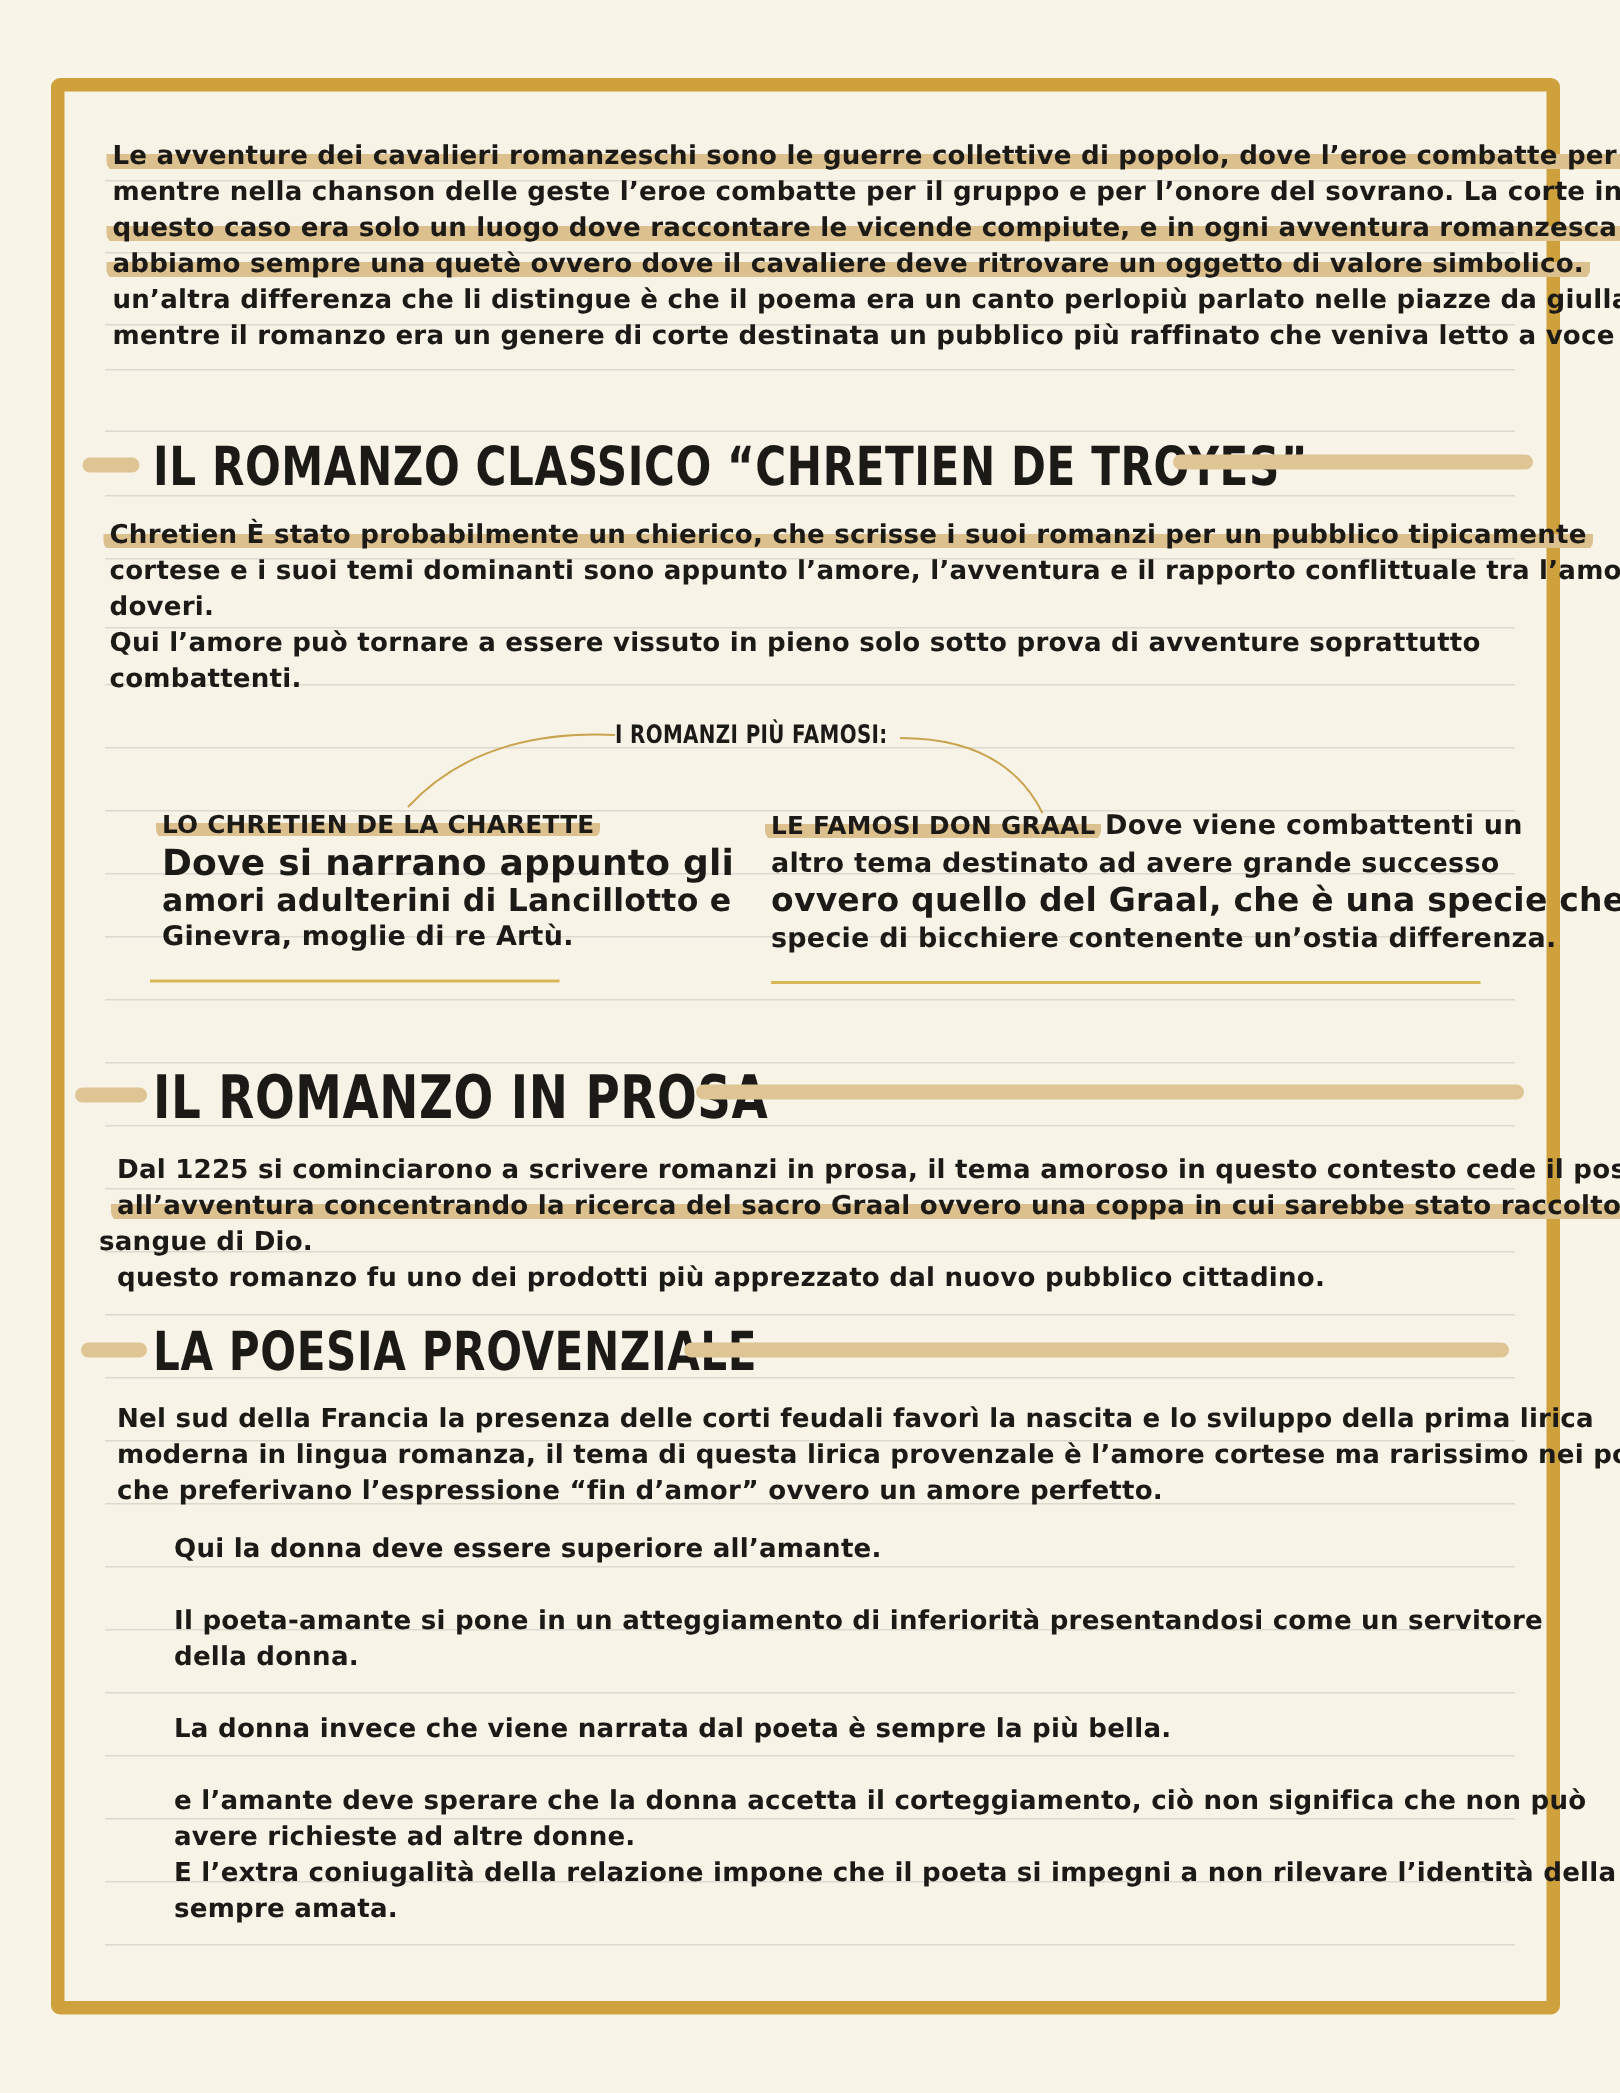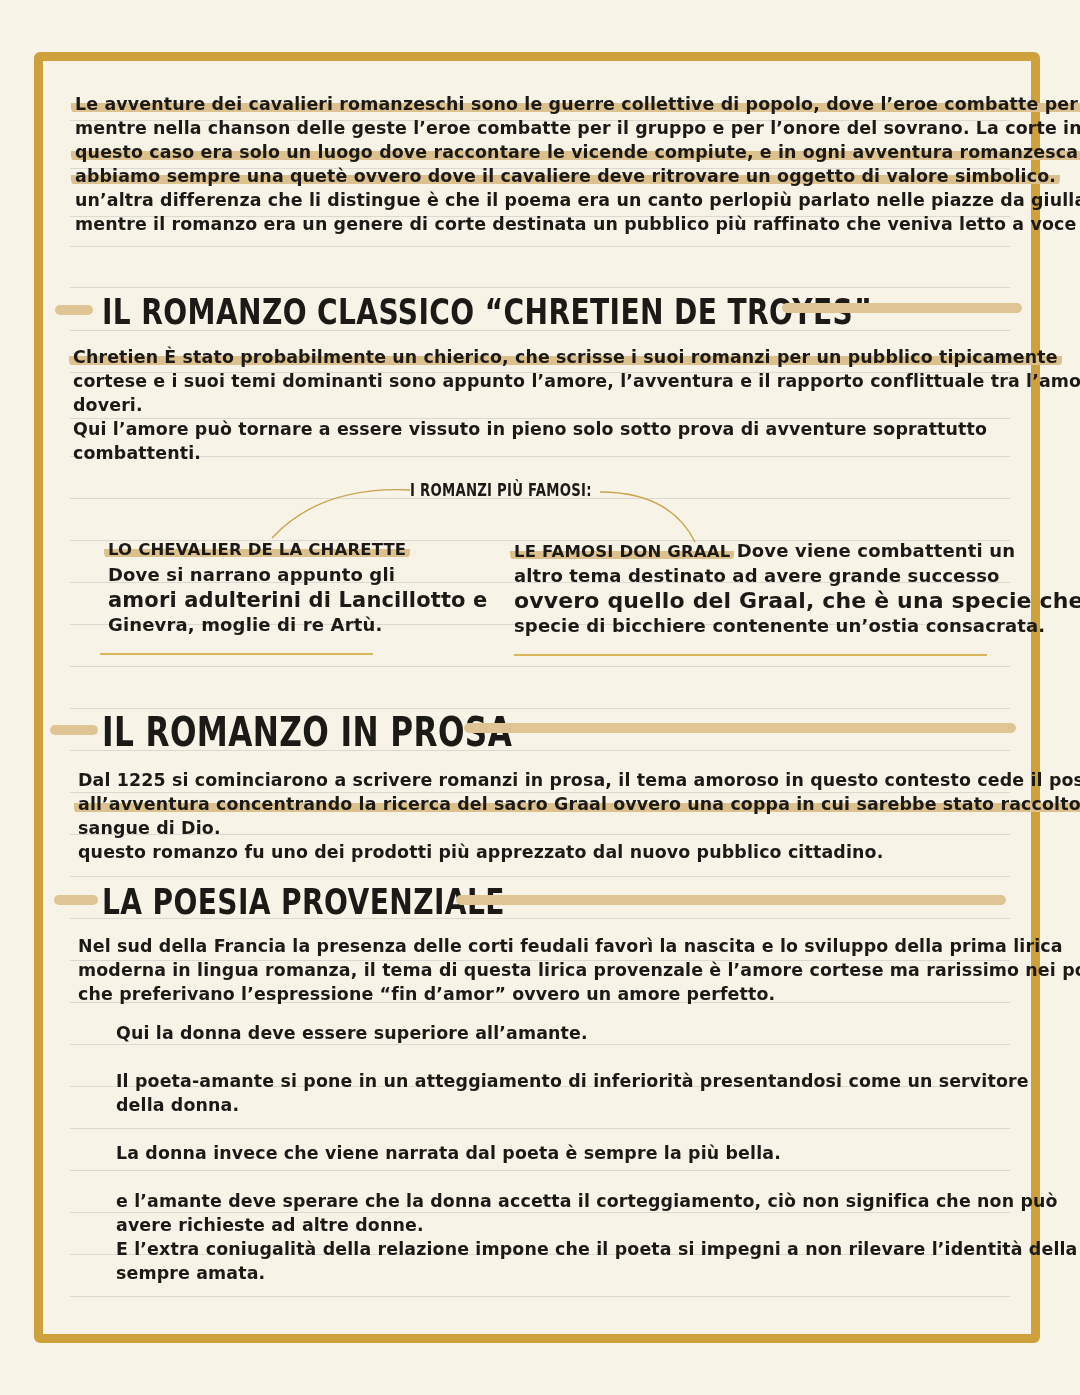--- a/index.html
+++ b/index.html
@@ -83,46 +83,46 @@
   <div class="txt" style="left:73px;top:417px">Qui l’amore può tornare a essere vissuto in pieno solo sotto prova di avventure soprattutto</div>
   <div class="txt" style="left:73px;top:441px">combattenti.</div>
 
   <svg style="position:absolute;left:260px;top:480px" width="450" height="70">
     <path d="M150 10 Q60 6 12 58" stroke="#c9a34e" stroke-width="1.3" fill="none"></path>
     <path d="M340 12 Q410 12 435 62" stroke="#c9a34e" stroke-width="1.3" fill="none"></path>
   </svg>
   <div class="sub" style="left:410px;top:480px">I ROMANZI PIÙ FAMOSI:</div>
 
   <div>
-    <div class="txt" style="left:108px;top:538px;font-size:16.5px"><span class="hl">LO CHEVALIER DE LA CHARETTE</span></div>
-    <div class="txt" style="left:108px;top:563px;font-size:18px">Dove si narrano appunto gli</div>
+    <div class="txt" style="left:108px;top:538px;font-size:16.5px"><span class="hl">LO CHRETIEN DE LA CHARETTE</span></div>
+    <div class="txt" style="left:108px;top:563px;font-size:24px">Dove si narrano appunto gli</div>
     <div class="txt" style="left:108px;top:588px;font-size:21px">amori adulterini di Lancillotto e</div>
     <div class="txt" style="left:108px;top:613px;font-size:18px">Ginevra, moglie di re Artù.</div>
     <div class="uline" style="left:100px;top:653px;width:273px"></div>
   </div>
 
   <div>
     <div class="txt" style="left:514px;top:539px;font-size:18px"><span class="hl" style="font-size:16.5px">LE FAMOSI DON GRAAL</span><span> Dove viene combattenti un</span></div>
     <div class="txt" style="left:514px;top:564px;font-size:18px">altro tema destinato ad avere grande successo</div>
     <div class="txt" style="left:514px;top:589px;font-size:22px">ovvero quello del Graal, che è una specie che è una</div>
-    <div class="txt" style="left:514px;top:614px;font-size:18px">specie di bicchiere contenente un’ostia consacrata.</div>
+    <div class="txt" style="left:514px;top:614px;font-size:18px">specie di bicchiere contenente un’ostia differenza.</div>
     <div class="uline" style="left:514px;top:654px;width:473px"></div>
   </div>
 </div>
 
 <div>
   <div class="bar" style="left:50px;top:725px;width:48px"></div>
   <div class="heading" style="left:102px;top:712px;font-size:40px">IL ROMANZO IN PROSA</div>
   <div class="bar" style="left:464px;top:723px;width:552px"></div>
 
   <div class="txt" style="left:78px;top:768px">
     <span>Dal 1225 si cominciarono a scrivere romanzi in prosa, il tema amoroso in questo contesto cede il posto</span>
   </div>
   <div class="txt" style="left:78px;top:792px"><span class="hl">all’avventura concentrando la ricerca del sacro Graal ovvero una coppa in cui sarebbe stato raccolto il</span></div>
-  <div class="txt" style="left:78px;top:816px">sangue di Dio.</div>
+  <div class="txt" style="left:66px;top:816px">sangue di Dio.</div>
   <div class="txt" style="left:78px;top:840px">questo romanzo fu uno dei prodotti più apprezzato dal nuovo pubblico cittadino.</div>
 </div>
 
 <div>
   <div class="bar" style="left:54px;top:895px;width:44px"></div>
   <div class="heading" style="left:102px;top:882px">LA POESIA PROVENZIALE</div>
   <div class="bar" style="left:456px;top:895px;width:550px"></div>
 
   <div class="txt" style="left:78px;top:934px">Nel sud della Francia la presenza delle corti feudali favorì la nascita e lo sviluppo della prima lirica</div>
   <div class="txt" style="left:78px;top:958px">moderna in lingua romanza, il tema di questa lirica provenzale è l’amore cortese ma rarissimo nei poeti</div>

